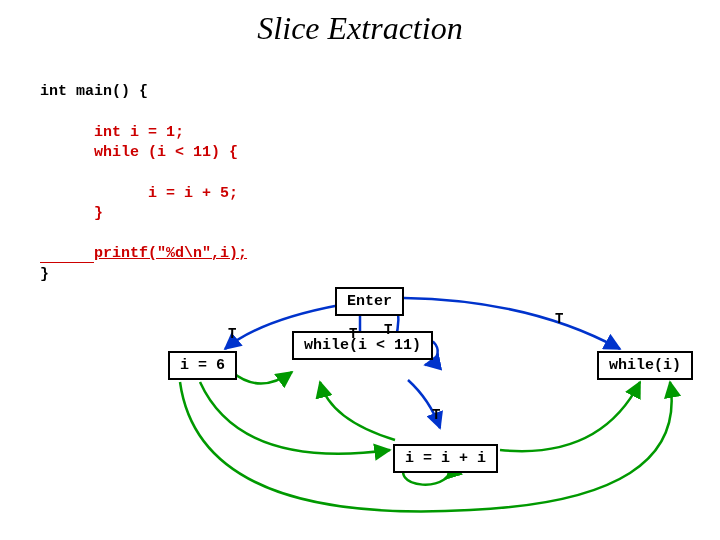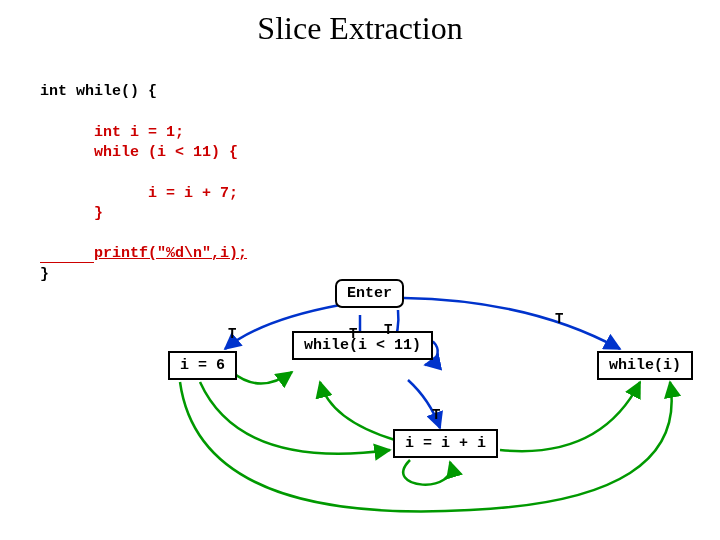--- a/index.html
+++ b/index.html
@@ -11,20 +11,21 @@
     font-family: "Times New Roman", serif;
     position: relative;
     overflow: hidden;
   }
   .title {
     text-align: center;
     font-size: 32px;
     font-weight: normal;
     margin-top: 10px;
     margin-bottom: 15px;
+    font-style: italic;
   }
   .code {
     font-family: "Courier New", monospace;
     font-size: 15px;
     font-weight: bold;
     white-space: pre;
     line-height: 1.35;
     margin-left: 40px;
   }
   .red { color: #cc0000; text-align: right; }
@@ -67,36 +68,36 @@
     z-index: 1;
     pointer-events: none;
   }
 </style>
 </head>
 <body>
 
 <div class="title">Slice Extraction</div>
 
 <div class="code">
-<span>int while() {</span>
+<span>int main() {</span>
 <span></span>
 <span class="red">      int i = 1;</span>
 <span class="red">      while (i &lt; 11) {</span>
 <span></span>
-<span class="red">            i = i + 7;</span>
+<span class="red">            i = i + 5;</span>
 <span class="red">      }</span>
 <span></span>
 <span><span class="lead-under"></span><span class="printf-line">printf("%d\n",i);</span></span>
 <span>}</span>
 </div>
 
-<div class="node" style="left:335px; top:279px;border-radius:7px;">Enter</div>
+<div class="node" style="left:335px; top:287px;">Enter</div>
 <div class="node" style="left:168px; top:351px;">i = 6</div>
 <div class="node" style="left:292px; top:331px;">while(i &lt; 11)</div>
-<div class="node" style="left:393px; top:429px;">i = i + i</div>
+<div class="node" style="left:393px; top:444px;">i = i + i</div>
 <div class="node" style="left:597px; top:351px;">while(i)</div>
 
 <div class="tlabel" style="left:228px; top:326px;">T</div>
 <div class="tlabel" style="left:349px; top:326px;">T</div>
 <div class="tlabel" style="left:384px; top:322px;">T</div>
 <div class="tlabel" style="left:555px; top:311px;">T</div>
 <div class="tlabel" style="left:432px; top:407px;">T</div>
 
 <svg class="edges">
   <defs>

